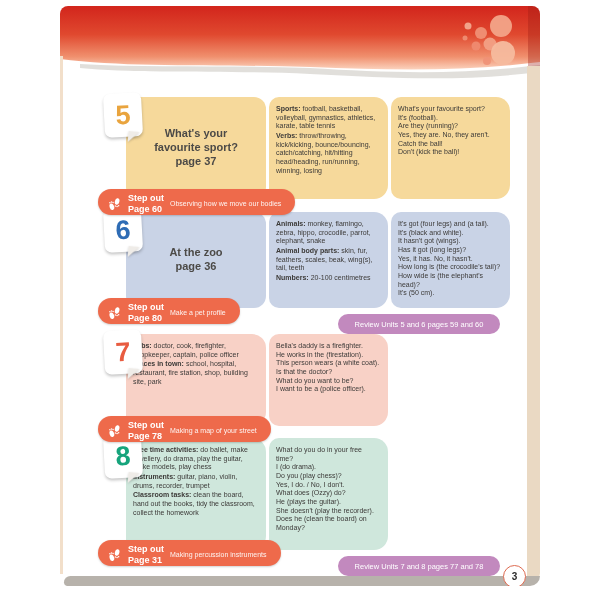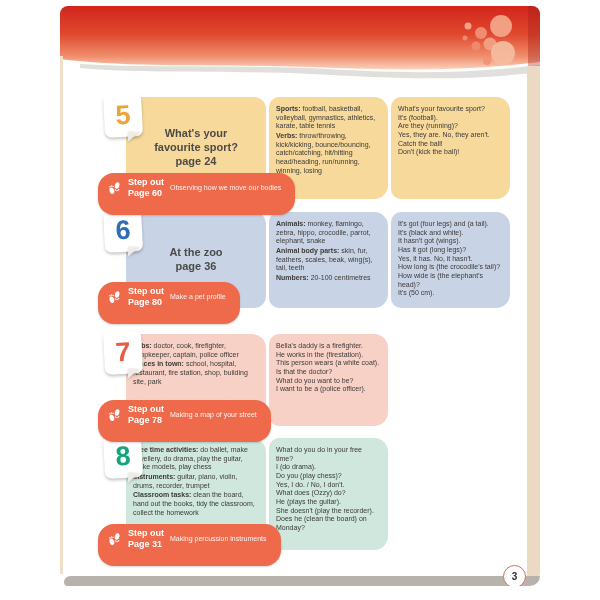--- a/index.html
+++ b/index.html
@@ -32,21 +32,21 @@
   .vocab-block b{font-weight:bold;}
   .g:empty{display:none;}
 
   .tab{position:absolute;left:-22px;top:-4px;width:38px;height:44px;background:#ffffff;border-radius:7px;
     transform:rotate(-3deg);box-shadow:0 2px 3px rgba(0,0,0,0.22);display:flex;align-items:center;justify-content:center;
     font-size:27px;font-weight:bold;color:var(--num,#333);z-index:3;}
   .tab::after{content:'';position:absolute;bottom:-6px;right:4px;border-top:11px solid #efece8;
     border-right:11px solid transparent;filter:drop-shadow(0 1px 1px rgba(0,0,0,0.18));transform:rotate(8deg);}
 
   .stepout{position:absolute;left:-28px;bottom:-16px;min-height:22px;background:var(--stepout,#ee6a4b);
-    border-radius:16px;display:flex;align-items:center;gap:6px;padding:4px 14px 16px 9px;z-index:4;color:#fff;
+    border-radius:16px;display:flex;align-items:center;gap:6px;padding:4px 14px 0 9px;z-index:4;color:#fff;
     box-shadow:0 1px 2px rgba(0,0,0,0.18);}
   .so-head{font-size:9px;font-weight:bold;line-height:1.2;white-space:nowrap;}
   .so-desc{font-size:7px;color:rgba(255,255,255,0.92);line-height:1.25;max-width:112px;}
 
   .review{position:absolute;right:10px;bottom:-26px;width:162px;height:20px;background:var(--review,#c289be);
     border-radius:11px;color:#fff;font-size:7.5px;display:flex;align-items:center;justify-content:center;z-index:2;}
 
   .page-num{position:absolute;left:443px;top:559px;width:21px;height:21px;border:1px solid var(--page_ring,#dd6a50);
     border-radius:50%;background:#fff;display:flex;align-items:center;justify-content:center;
     font-size:10px;font-weight:bold;color:#2b2b2b;z-index:6;}
@@ -83,21 +83,21 @@
   </div>
 
   <div class="content">
 
     <section class="row row-5" style="--block: #f6d99b; --num: #e9a43e;">
       <div class="tab">
           <span>5</span>
         </div>
       <div class="block title-block">
         <div>What's your favourite sport?</div>
-        <div>page 24</div>
+        <div>page 37</div>
       </div>
       <div class="block vocab-block">
         <p class="v"><b>Sports:</b><span> football, basketball, volleyball, gymnastics, athletics, karate, table tennis</span></p>
         <p class="v"><b>Verbs:</b><span> throw/throwing, kick/kicking, bounce/bouncing, catch/catching, hit/hitting head/heading, run/running, winning, losing</span></p>
       </div>
       <div class="block grammar-block">
         <div class="g">What's your favourite sport?</div>
         <div class="g">It's (football).</div>
         <div class="g">Are they (running)?</div>
         <div class="g">Yes, they are. No, they aren't.</div>
@@ -160,20 +160,21 @@
               <circle cx="13.4" cy="13.6" r="1.1"></circle>
               <circle cx="15.5" cy="12.7" r="1"></circle>
             </g>
           </svg>
         <div class="so-head">
           <div>Step out</div>
           <div>Page 80</div>
         </div>
         <div class="so-desc">Make a pet profile</div>
       </div>
+      <div class="review">Review Units 5 and 6 pages 59 and 60</div>
     </section>
 
     <section class="row row-7" style="--block: #f8d1c6; --num: #e85c40;">
       <div class="tab">
           <span>7</span>
         </div>
       <div class="block vocab-block">
         <p class="v"><b>Jobs:</b><span> doctor, cook, firefighter, shopkeeper, captain, police officer</span></p>
         <p class="v"><b>Places in town:</b><span> school, hospital, restaurant, fire station, shop, building site, park</span></p>
       </div>
@@ -237,20 +238,21 @@
               <circle cx="13.4" cy="13.6" r="1.1"></circle>
               <circle cx="15.5" cy="12.7" r="1"></circle>
             </g>
           </svg>
         <div class="so-head">
           <div>Step out</div>
           <div>Page 31</div>
         </div>
         <div class="so-desc">Making percussion instruments</div>
       </div>
+      <div class="review">Review Units 7 and 8 pages 77 and 78</div>
     </section>
 
   </div>
 
   <div class="page-num">3</div>
 
   <div class="edge-left"></div>
   <div class="edge-right"></div>
   <div class="edge-bottom"></div>
 </div>

